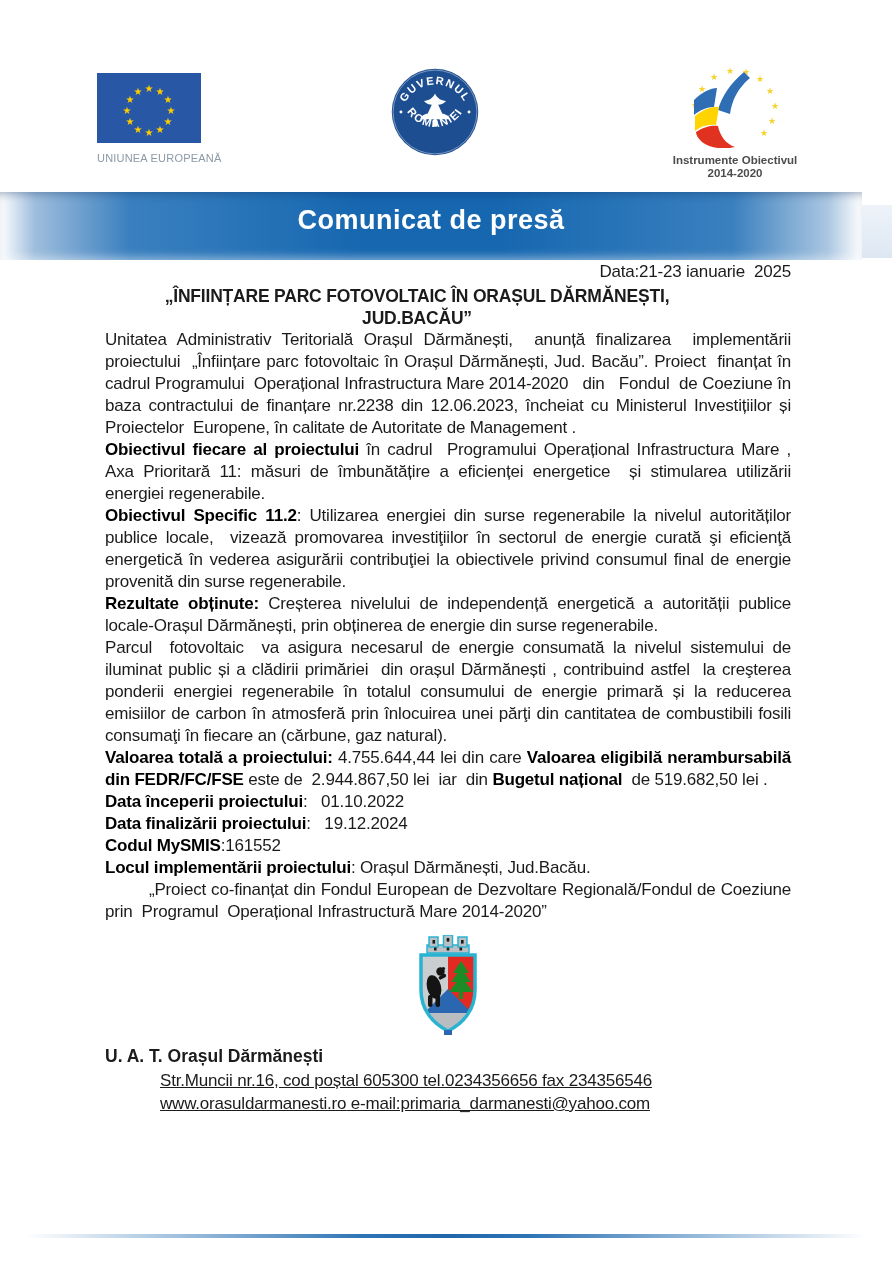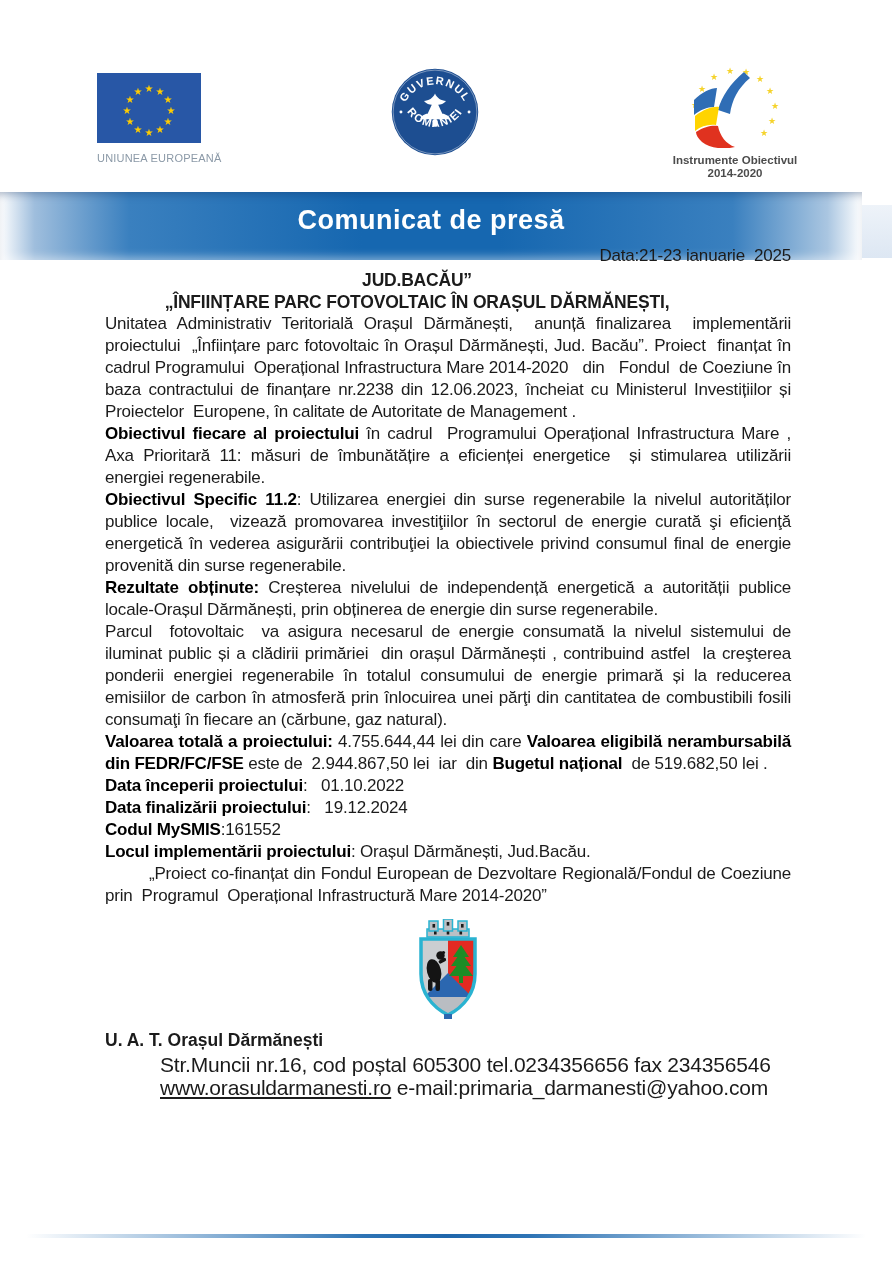--- a/index.html
+++ b/index.html
@@ -18,31 +18,31 @@
   
   .banner-tab{position:absolute;left:854px;top:205px;width:38px;height:53px;
     background:linear-gradient(180deg,#eef3f9,#dde7f3);}
   .banner{
     position:absolute;left:0;top:192px;width:862px;height:68px;text-align:center;
     background:linear-gradient(90deg,#ffffff 0%,#9fbedd 4%,#3a80bf 15%,#1667b0 42%,#1667b0 58%,#3a80bf 85%,#aac6e1 96%,#ffffff 100%);
     box-shadow:inset 0 6px 9px -4px rgba(10,40,90,.35), inset 0 -7px 9px -4px rgba(255,255,255,.45);
   }
   .banner-text{font-size:27px;font-weight:700;color:#ffffff;line-height:56px;letter-spacing:.5px;}
   
-  .main{position:absolute;left:105px;top:246px;width:686px;}
+  .main{position:absolute;left:105px;top:262px;width:686px;}
   .date-line{text-align:right;font-size:17px;margin:0 0 3px 0;letter-spacing:-0.2px;}
   .doc-title{text-align:center;font-weight:700;font-size:17.5px;line-height:22px;padding-right:62px;letter-spacing:-0.2px;}
   .body-block p{margin:0;font-size:17px;line-height:22px;text-align:justify;letter-spacing:-0.2px;}
   .body-block p.indent{text-indent:44px;}
   .body-block b{color:#000;}
   
   .coa{display:block;margin:12px auto 0 auto;}
   .footer{margin-top:10px;}
   .org-line{text-align:left;font-weight:700;font-size:17.5px;line-height:22px;margin:0 0 2px 0;}
-  .addr-line,.site-line{padding-left:55px;font-size:21px;line-height:23px;letter-spacing:-0.2px;}
+  .addr-line,.site-line{padding-left:55px;font-size:17px;line-height:23px;letter-spacing:-0.2px;text-decoration:underline;}
   .site-link{text-decoration:underline;}
   
   .bottom-rule{
     position:absolute;left:26px;top:1234px;width:840px;height:4px;border-radius:2px;
     background:linear-gradient(90deg,rgba(46,116,181,0) 0%,rgba(46,116,181,.30) 12%,#2e74b5 40%,#1f66ab 50%,#2e74b5 60%,rgba(46,116,181,.30) 88%,rgba(46,116,181,0) 100%);
   }
   .star{font-family:"DejaVu Sans",sans-serif;}
 </style>
 </head>
 <body>
@@ -117,22 +117,22 @@
   </div>
 
   <div class="banner-tab"></div>
   <div class="banner">
     <span class="banner-text">Comunicat de presă</span>
   </div>
 
   <div class="main">
     <p class="date-line">Data:21-23 ianuarie&nbsp; 2025</p>
     <div class="doc-title">
+      <div>„ÎNFIINȚARE PARC FOTOVOLTAIC ÎN ORAȘUL DĂRMĂNEȘTI,</div>
       <div>JUD.BACĂU”</div>
-      <div>„ÎNFIINȚARE PARC FOTOVOLTAIC ÎN ORAȘUL DĂRMĂNEȘTI,</div>
     </div>
     <div class="body-block">
         <p><span>Unitatea Administrativ Teritorială Orașul Dărmănești,&nbsp; anunță finalizarea&nbsp; implementării proiectului&nbsp; „Înființare parc fotovoltaic în Orașul Dărmănești, Jud. Bacău”. Proiect&nbsp; finanțat în cadrul Programului&nbsp; Operațional Infrastructura Mare 2014-2020&nbsp;&nbsp; din&nbsp;&nbsp; Fondul&nbsp; de Coeziune în baza contractului de finanțare nr.2238 din 12.06.2023, încheiat cu Ministerul Investițiilor și Proiectelor&nbsp; Europene, în calitate de Autoritate de Management .</span></p>
         <p><b>Obiectivul fiecare al proiectului</b><span> în cadrul&nbsp; Programului Operațional Infrastructura Mare , Axa Prioritară 11: măsuri de îmbunătățire a eficienței energetice&nbsp; și stimularea utilizării energiei regenerabile.</span></p>
         <p><b>Obiectivul Specific 11.2</b><span>: Utilizarea energiei din surse regenerabile la nivelul autorităților publice locale,&nbsp; vizează promovarea investiţiilor în sectorul de energie curată şi eficienţă energetică în vederea asigurării contribuţiei la obiectivele privind consumul final de energie provenită din surse regenerabile.</span></p>
         <p><b>Rezultate obținute:</b><span> Creșterea nivelului de independență energetică a autorității publice locale-Orașul Dărmănești, prin obținerea de energie din surse regenerabile.</span></p>
         <p><span>Parcul&nbsp; fotovoltaic&nbsp; va asigura necesarul de energie consumată la nivelul sistemului de iluminat public și a clădirii primăriei&nbsp; din orașul Dărmănești , contribuind astfel&nbsp; la creşterea ponderii energiei regenerabile în totalul consumului de energie primară și la reducerea emisiilor de carbon în atmosferă prin înlocuirea unei părţi din cantitatea de combustibili fosili consumaţi în fiecare an (cărbune, gaz natural).</span></p>
         <p><b>Valoarea totală a proiectului:</b><span> 4.755.644,44 lei din care </span><b>Valoarea eligibilă nerambursabilă din FEDR/FC/FSE</b><span> este de&nbsp; 2.944.867,50 lei&nbsp; iar&nbsp; din </span><b>Bugetul național</b><span>&nbsp; de 519.682,50 lei .</span></p>
         <p><b>Data începerii proiectului</b><span>:&nbsp;&nbsp; 01.10.2022</span></p>
         <p><b>Data finalizării proiectului</b><span>:&nbsp;&nbsp; 19.12.2024</span></p>

